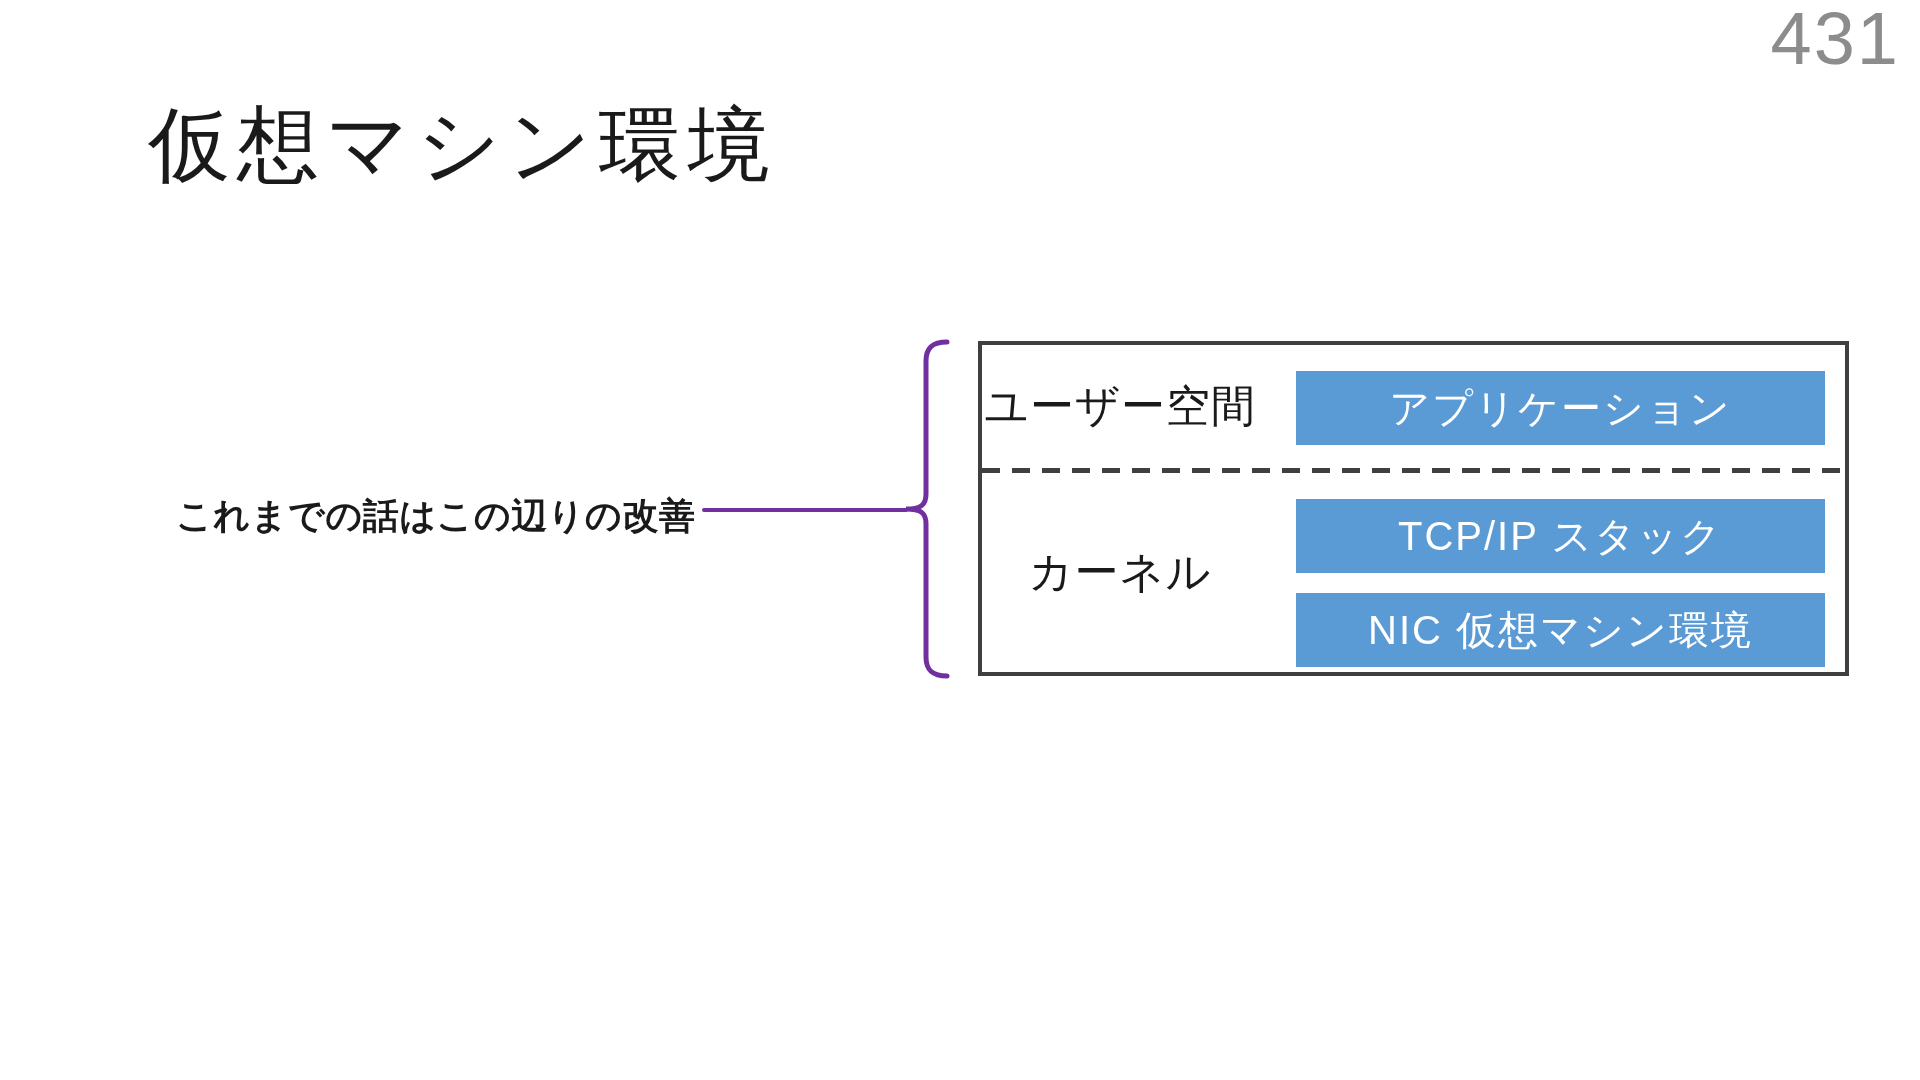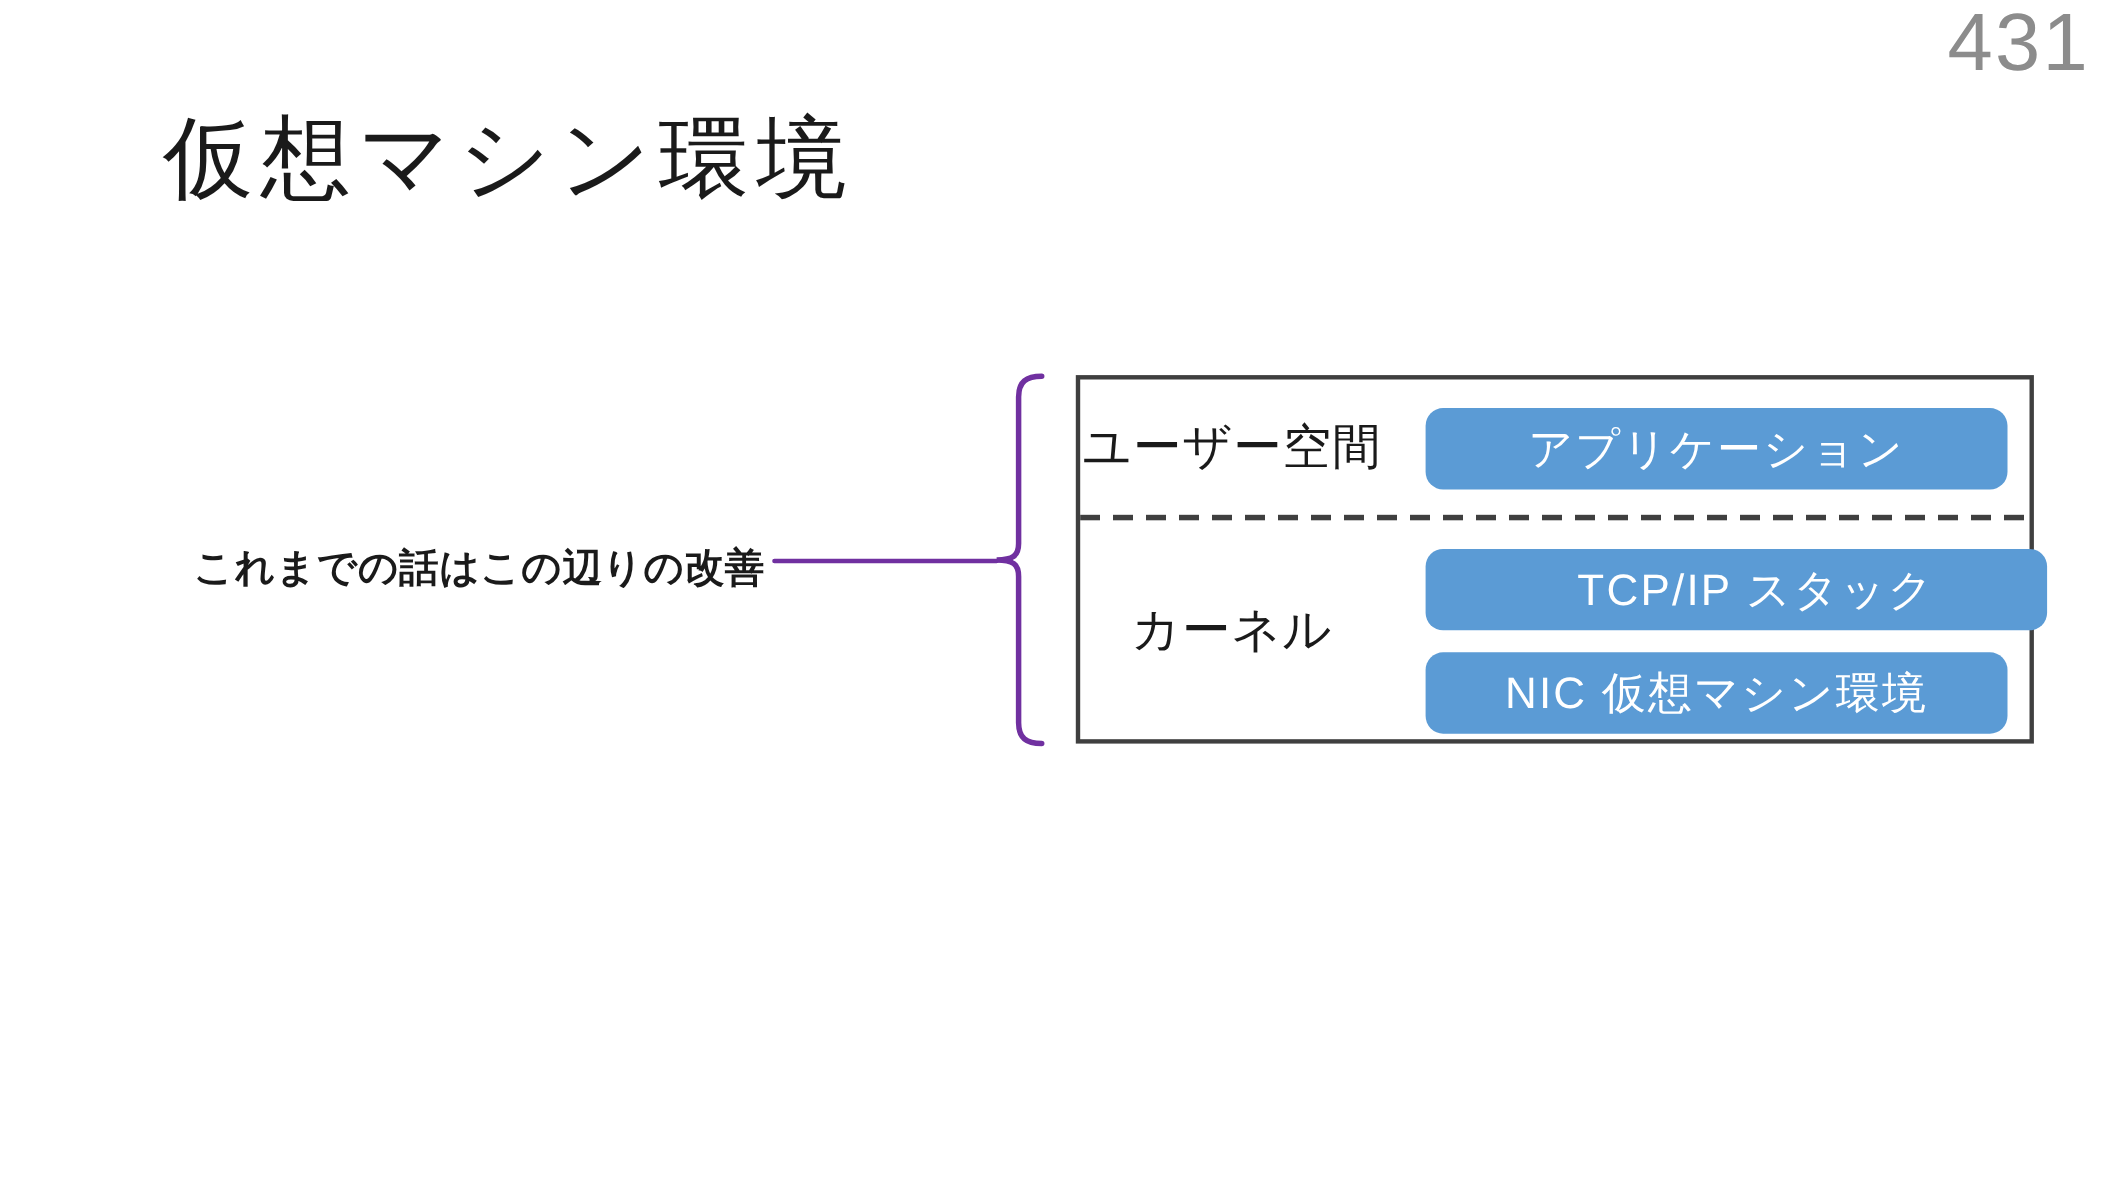--- a/index.html
+++ b/index.html
@@ -79,30 +79,30 @@
     width:100%; height:5px;
     background:repeating-linear-gradient(90deg,
       var(--border_dark,#3f3f3f) 0 18px,
       transparent 18px 30px);
   }
   .blue-box {
     position:absolute;
     left:314px;
     width:529px; height:74px;
     background:var(--blue,#5b9bd5);
-    border-radius:16px;
+    border-radius:0;
     color:var(--box_text_white,#ffffff);
     font-size:40px;
     font-weight:300;
     letter-spacing:2px;
     display:flex; align-items:center; justify-content:center;
     white-space:nowrap;
   }
   .blue-box.app    { top:26px; }
-  .blue-box.tcpip  { top:154px;padding-left:36px; }
+  .blue-box.tcpip  { top:154px; }
   .blue-box.nic    { top:248px; }
 </style>
 </head>
 <body>
 
 <div class="slide">
 
   <div class="page-number">431</div>
 
   <h1 class="slide-title">仮想マシン環境</h1>

